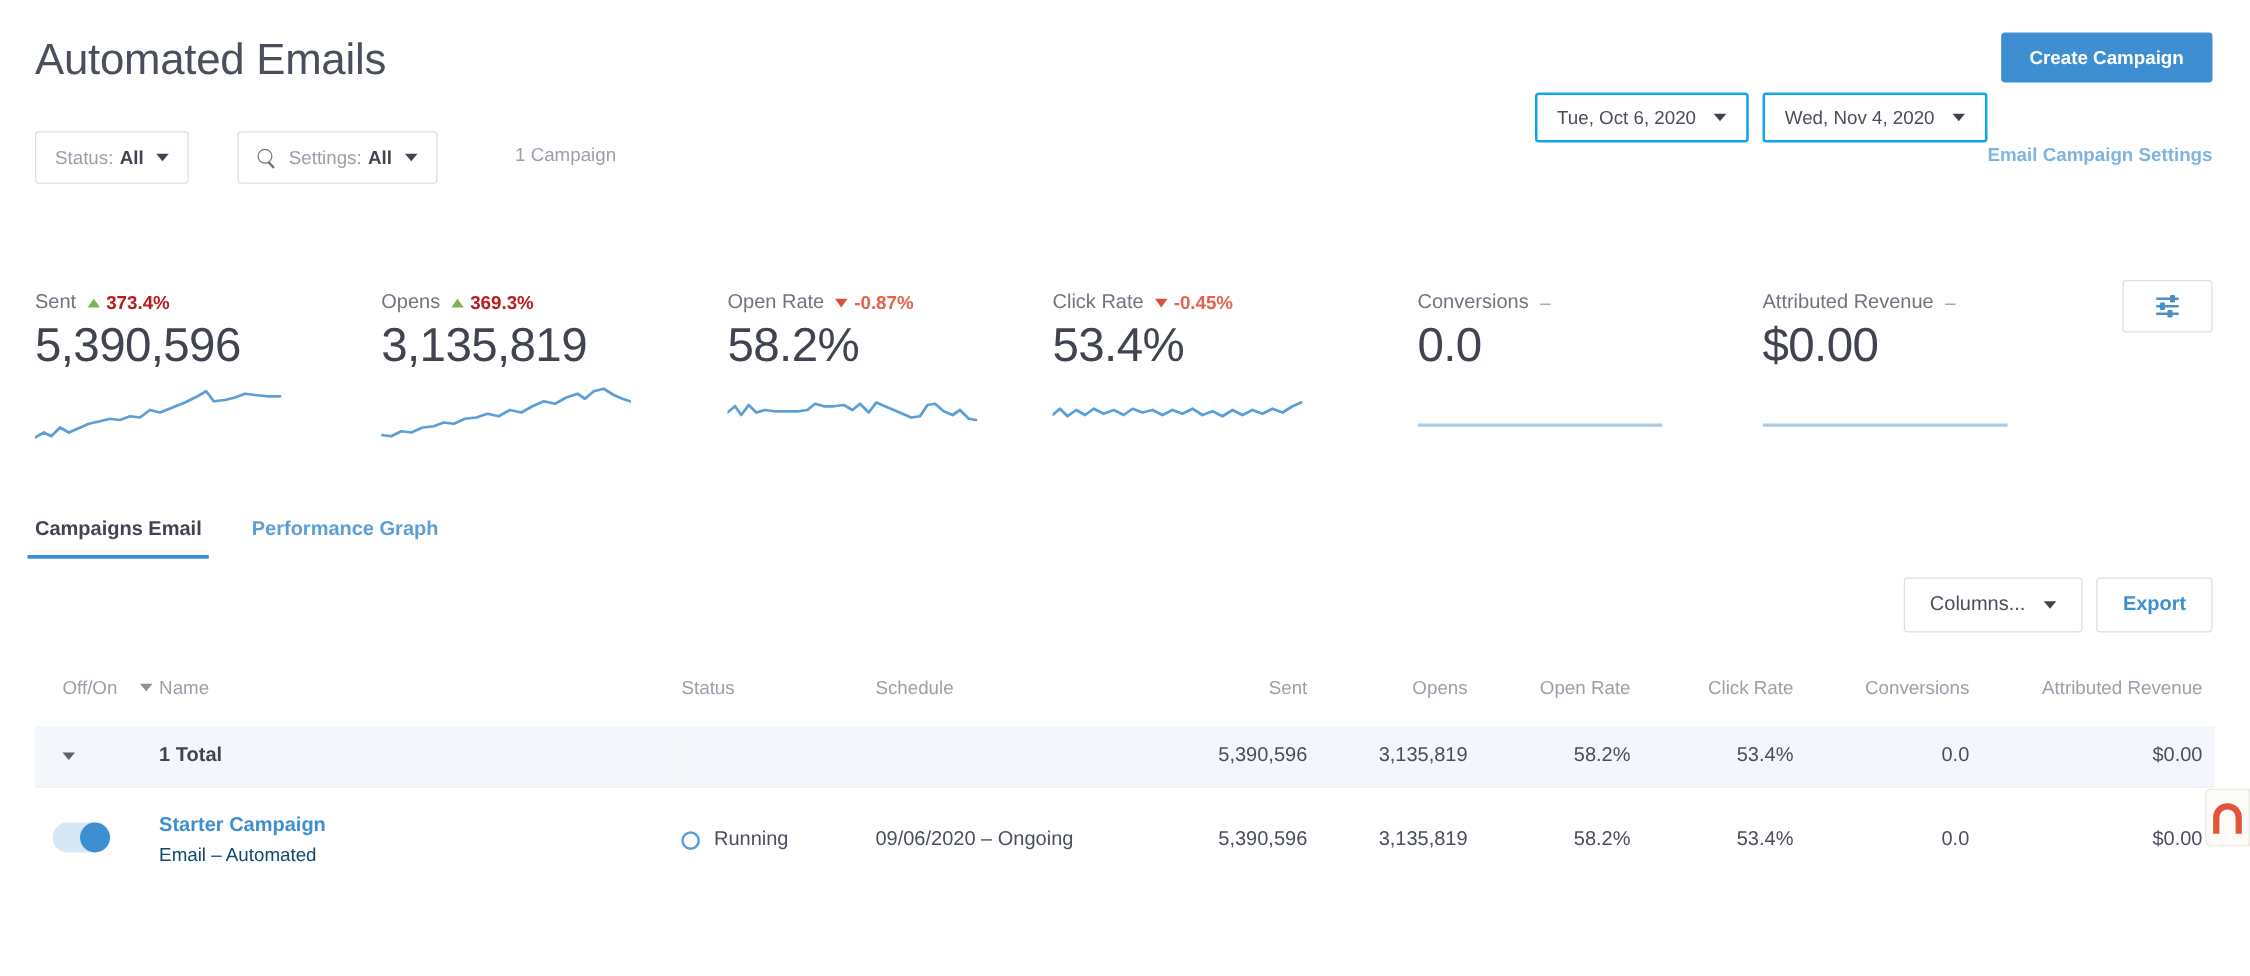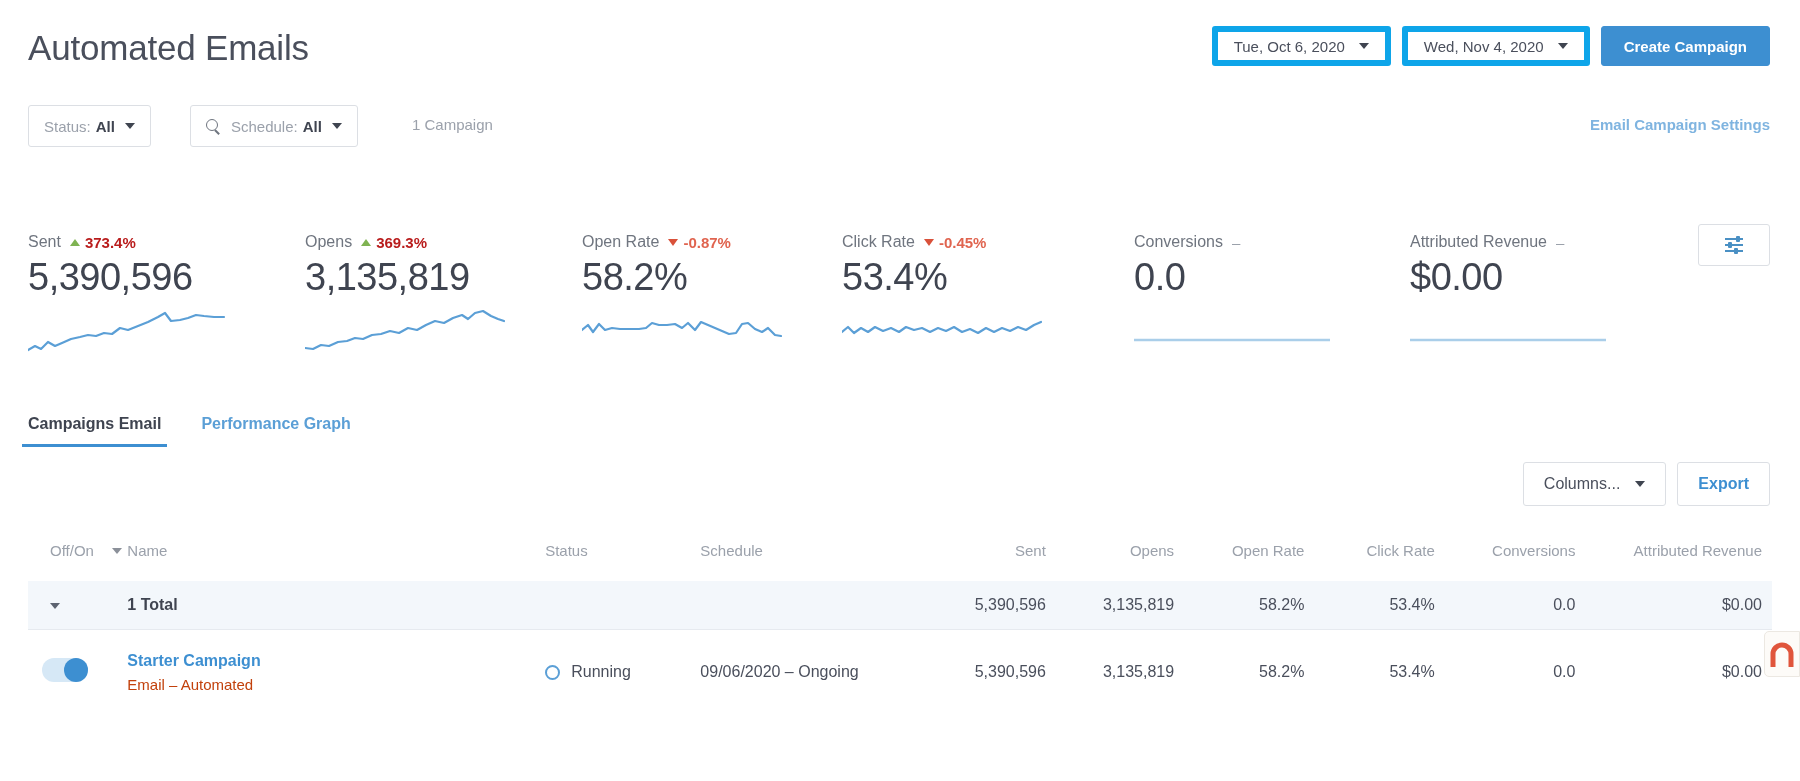--- a/index.html
+++ b/index.html
@@ -21,22 +21,22 @@
     position: absolute; left: 28px; top: 28px;
     font-size: 35px; font-weight: 400; color: #4a4f5c; letter-spacing: -0.2px;
   }
   .header-right {
     position: absolute; right: 30px; top: 26px;
     display: flex; align-items: stretch; gap: 11px;
   }
   .date-box {
     display: flex; align-items: center; justify-content: center; gap: 14px;
     height: 40px; padding: 0 16px;
-    border: 6px solid #0ea5e9; border-radius: 3px; background: #fff;
-    font-size: 15px; color: #4a4f5c; cursor: pointer; white-space: nowrap;
+    border: 2px solid #0ea5e9; border-radius: 3px; background: #fff;
+    font-size: 15px; color: #4a4f5c; cursor: pointer; white-space: nowrap; margin-top: 48px;
   }
   .caret {
     width: 0; height: 0; border-left: 5px solid transparent;
     border-right: 5px solid transparent; border-top: 6px solid #3f4450;
     display: inline-block;
   }
   .btn-primary {
     display: flex; align-items: center; justify-content: center;
     height: 40px; padding: 0 22px;
     background: #3d8fd1; border: 1px solid #3d8fd1; border-radius: 3px;
@@ -170,21 +170,21 @@
 
   .toggle {
     width: 46px; height: 24px; border-radius: 12px; background: #d6e8f6;
     position: relative; cursor: pointer; display: inline-block;
   }
   .toggle::after {
     content: ""; position: absolute; right: 0; top: 0;
     width: 24px; height: 24px; border-radius: 50%; background: #3d8fd1;
   }
   .camp-name { color: #3d8fd1; font-weight: 700; font-size: 16px; cursor: pointer; }
-  .camp-sub { color: #c2410c; font-size: 15px; margin-top: 6px; }
+  .camp-sub { color: #0c4a6e; font-size: 15px; margin-top: 6px; }
   .status-cell { display: flex; align-items: center; gap: 11px; }
   .status-ring {
     width: 15px; height: 15px; border: 2px solid #5b9fd6; border-radius: 50%;
   }
 
   
   .help-btn {
     position: absolute; right: 42px; bottom: 22px;
     height: 48px; padding: 0 28px 0 22px; border-radius: 24px;
     background: #3e9ad6; color: #1c3c54; font-size: 19px; font-weight: 700;
@@ -221,21 +221,21 @@
 
   <div class="filterbar">
     <div class="filter-pill" id="status-filter">
       <span class="lbl-muted">Status:</span>
       <span class="lbl-strong">All</span>
       <span class="caret"></span>
     </div>
 
     <div class="filter-pill" id="campaign-filter">
       <span class="search-icon"></span>
-      <span class="lbl-muted">Schedule:</span>
+      <span class="lbl-muted">Settings:</span>
       <span class="lbl-strong">All</span>
       <span class="caret"></span>
     </div>
 
     <div class="campaign-count">1 Campaign</div>
     <div class="settings-link">Email Campaign Settings</div>
   </div>
 
   <div class="kpi-row">
 

